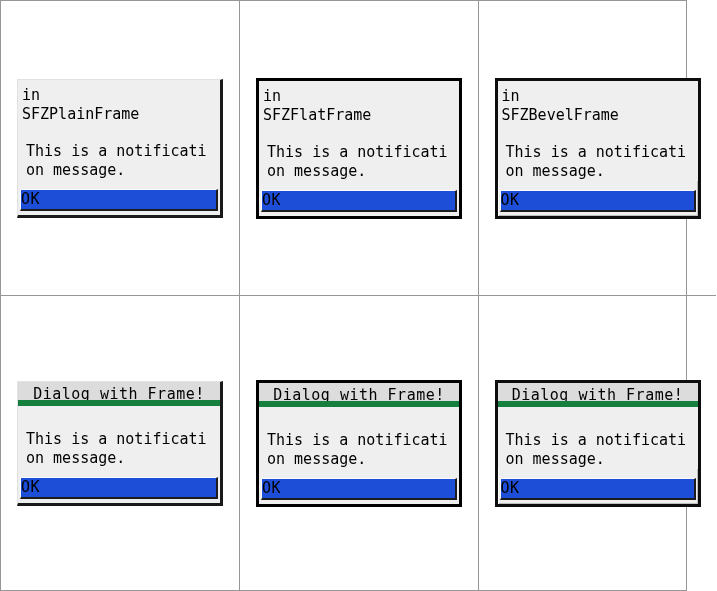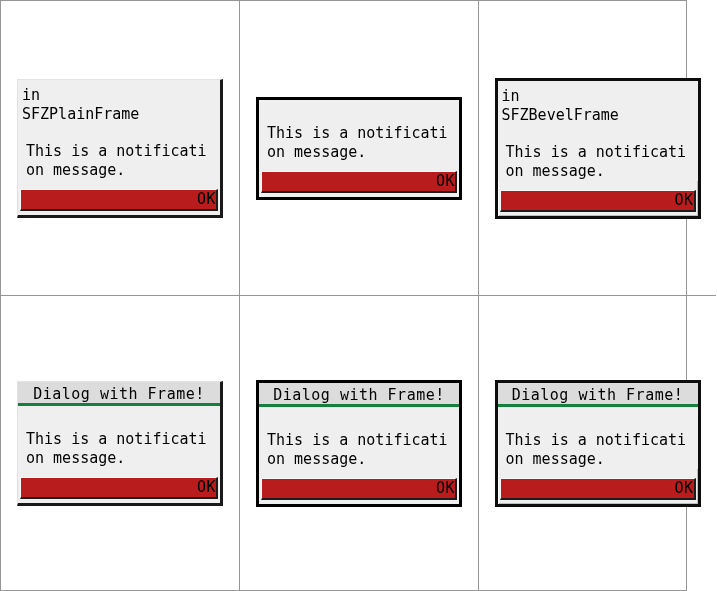--- a/index.html
+++ b/index.html
@@ -72,21 +72,21 @@
   .titlebar {
     background: #dcdcdc;
     color: #000000;
     font-size: 15px;
     line-height: 22px;
     height: 24px;
     text-align: center;
     letter-spacing: 0.5px;
     white-space: nowrap;
     overflow: hidden;
-    border-bottom: 3px solid #15803d;
+    border-bottom: 6px solid #15803d;
     padding-top: 1px;
     box-sizing: border-box;
   }
 
   
   .dlg-body {
     padding: 6px 4px 0 4px;
     background: #efefef;
   }
   .where, .msg {
@@ -104,25 +104,25 @@
   
   .btnrow {
     padding: 5px 2px 4px 2px;
   }
   .btn-ok {
     display: block;
     width: 100%;
     box-sizing: border-box;
     height: 22px;
     line-height: 19px;
-    text-align: right;
+    text-align: left;
     font-family: "DejaVu Sans Mono", monospace;
     font-size: 15px;
     color: #000000;
-    background: #b91c1c;
+    background: #1d4ed8;
     border-top: 1px solid #fbfbfb;
     border-left: 1px solid #fbfbfb;
     border-right: 2px solid #1c1c1c;
     border-bottom: 2px solid #1c1c1c;
     padding: 0;
     cursor: default;
     letter-spacing: 0.5px;
   }
 </style>
 </head>
@@ -141,20 +141,22 @@
         </div>
         <div class="btnrow">
           <button class="btn-ok">OK</button>
         </div>
       </div>
     </div>
 
     <div class="cell row1 col2">
       <div class="dialog frame-flat">
         <div class="dlg-body">
+          <div class="where"><span>in</span>
+<span>SFZFlatFrame</span></div>
           <div class="gap"></div>
           <div class="msg">This is a notification message.</div>
         </div>
         <div class="btnrow">
           <button class="btn-ok">OK</button>
         </div>
       </div>
     </div>
 
     <div class="cell row1 col3">

